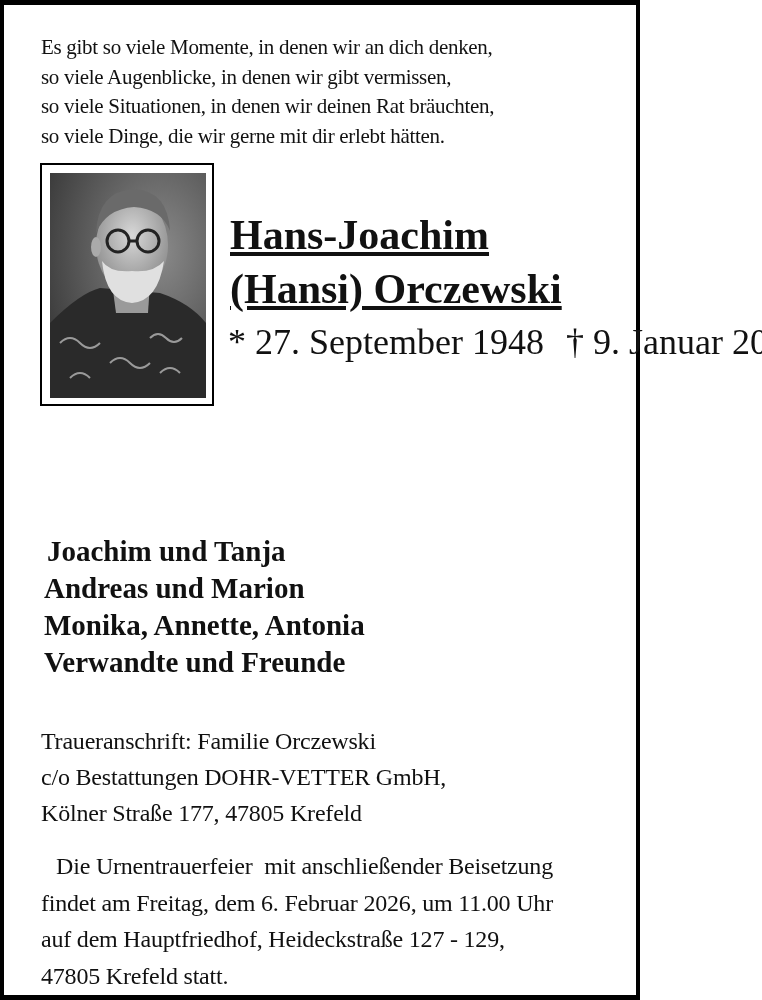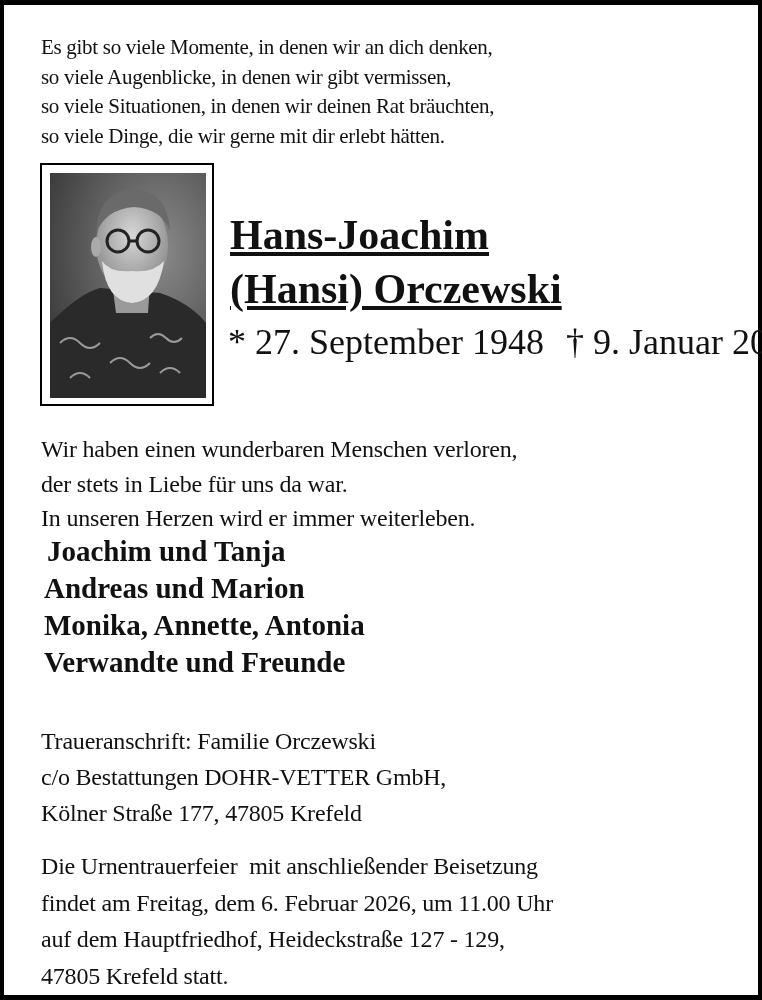--- a/index.html
+++ b/index.html
@@ -1,18 +1,18 @@
 <!DOCTYPE html>
 <html><head>
   <meta charset="utf-8">
   <style>
     html, body { margin: 0; padding: 0; background: #fff; }
     body { width: 762px; height: 1000px; position: relative; overflow: hidden; }
     .frame {
-      position: absolute; left: 0; top: 0; width: 762px; height: 1000px;
+      position: absolute; left: 0; top: 0; width: 640px; height: 1000px;
       box-sizing: border-box;
       border-top: 5px solid #000; border-left: 4px solid #000;
       border-right: 4px solid #000; border-bottom: 5px solid #000;
       background: #fff;
     }
     .serif { font-family: "Liberation Serif", "DejaVu Serif", serif; color: #111; }
     .poem { position: absolute; left: 37px; top: 28px; font-size: 21px; line-height: 29.5px; letter-spacing: -0.3px; }
     .poem div { white-space: nowrap; }
     .photo-frame {
       position: absolute; left: 36px; top: 158px; width: 174px; height: 243px;
@@ -79,39 +79,34 @@
 
   <div class="name serif">
     <div>Hans-Joachim</div>
     <div>(Hansi) Orczewski</div>
   </div>
 
   <div class="dates serif">
     <span>* 27. September 1948</span><span class="gap"></span><span>† 9. Januar 2026</span>
   </div>
 
-  <div class="farewell serif">
-    <div>Wir haben einen wunderbaren Menschen verloren,</div>
-    <div>der stets in Liebe für uns da war.</div>
-    <div>In unseren Herzen wird er immer weiterleben.</div>
-  </div>
 
   <div class="family serif">
     <div style="padding-left:3px;">Joachim und Tanja</div>
     <div>Andreas und Marion</div>
     <div>Monika, Annette, Antonia</div>
     <div>Verwandte und Freunde</div>
   </div>
 
   <div class="address serif">
     <div>Traueranschrift: Familie Orczewski</div>
     <div>c/o Bestattungen DOHR-VETTER GmbH,</div>
     <div>Kölner Straße 177, 47805 Krefeld</div>
   </div>
 
   <div class="ceremony serif">
-    <div style="white-space:pre;">Die Urnentrauerfeier  mit anschließender Beisetzung</div>
+    <div style="white-space:pre;text-align:right;">Die Urnentrauerfeier  mit anschließender Beisetzung</div>
     <div>findet am Freitag, dem 6. Februar 2026, um 11.00 Uhr</div>
     <div>auf dem Hauptfriedhof, Heideckstraße 127 - 129,</div>
     <div>47805 Krefeld statt.</div>
   </div>
 
 </div>
 
 </body></html>

